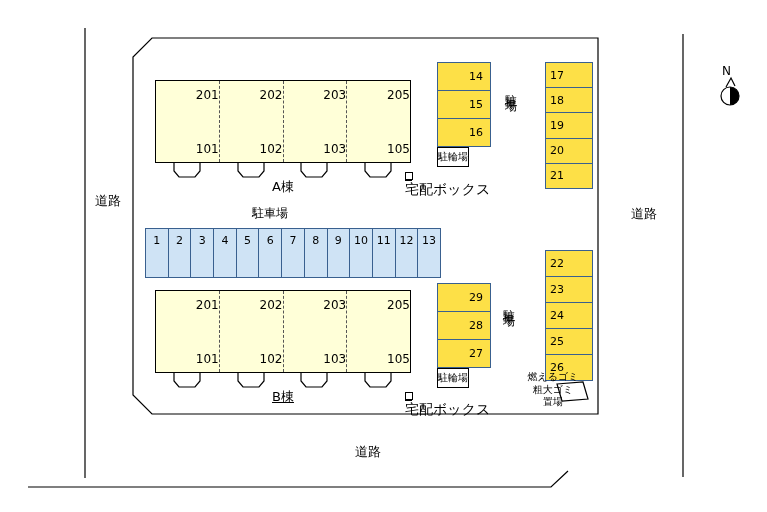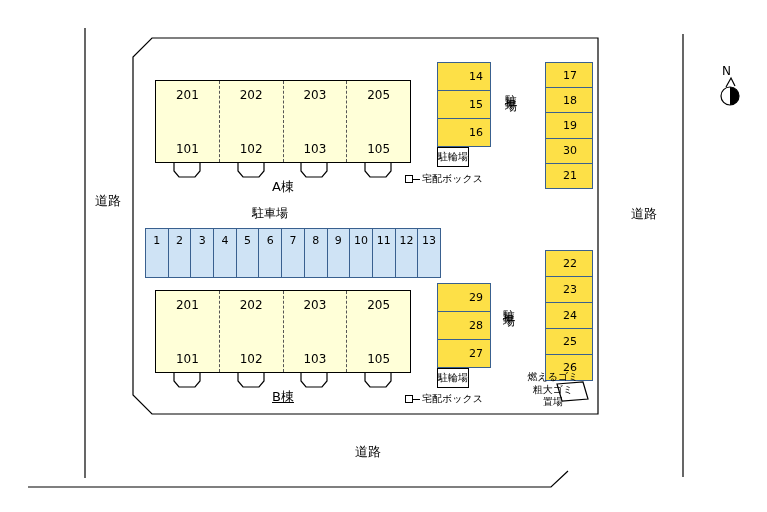--- a/index.html
+++ b/index.html
@@ -10,43 +10,43 @@
   svg.layer line, svg.layer polyline, svg.layer polygon, svg.layer path, svg.layer circle {
     stroke:#000; stroke-width:1.2; fill:none;
   }
   svg.layer .fillblack { fill:#000; stroke:none; }
   svg.layer .fillwhite { fill:#fff; }
 
   .label { position:absolute; font-size:13px; white-space:nowrap; }
   .center { text-align:center; }
 
   .building { position:absolute; display:flex; background:#ffffd8; border:1px solid #000; }
-  .unit { flex:1; display:flex; flex-direction:column; justify-content:center; align-items:center;gap:40px; }
+  .unit { flex:1; display:flex; flex-direction:column; justify-content:center; align-items:flex-end;gap:40px; }
   .unit + .unit { border-left:1px dashed #555; }
   .unit-num { font-size:12px; line-height:14px; }
 
   .stall-row { position:absolute; display:flex; }
   .stall-row .stall { flex:1; margin-left:-1px; border:1px solid #39608f; background:#cfe3f5;
     font-size:11px; text-align:center; padding-top:5px; }
   .stall-row .stall:first-child { margin-left:0; }
 
   .stall-col { position:absolute; display:flex; flex-direction:column; }
   .stall-col .stall { flex:1; margin-top:-1px; border:1px solid #39608f; background:#fde047;
     font-size:11px; display:flex; align-items:center; }
   .stall-col .stall:first-child { margin-top:0; }
   .num-right .stall { justify-content:flex-end; padding-right:7px; }
-  .num-left .stall { justify-content:flex-start; padding-left:17px; }
+  .num-left .stall { justify-content:flex-start; padding-left:4px; }
 
   .bike { position:absolute; width:32px; height:20px; border:1px solid #000; background:#fff;
     font-size:10px; display:flex; align-items:center; justify-content:center; }
 
   .vlabel { position:absolute; writing-mode:vertical-rl; text-orientation:upright;
     font-size:12px; letter-spacing:3px; }
 
-  .delivery { position:absolute; display:flex; align-items:center; font-size:10px; }
+  .delivery { position:absolute; display:flex; align-items:flex-start; font-size:14px;flex-direction:column; }
   .box-icon { width:8px; height:8px; border:1px solid #000; background:#fff; display:inline-block; }
   .tick { width:7px; border-top:1px solid #000; display:inline-block; margin:0 2px 0 0; }
 
   .garbage { position:absolute; width:58px; text-align:center; font-size:10px; line-height:12.5px; z-index:3; }
 </style>
 </head>
 <body>
 
 <div class="plan">
 
@@ -141,21 +141,21 @@
     <div class="stall">15</div>
     <div class="stall">16</div>
   </div>
   <div class="bike" style="left:437px;top:147px;">駐輪場</div>
   <div class="vlabel" style="left:502px;top:84px;">駐車場</div>
 
   <div class="stall-col num-left" style="left:545px;top:62px;width:48px;height:127px;">
     <div class="stall">17</div>
     <div class="stall">18</div>
     <div class="stall">19</div>
-    <div class="stall">30</div>
+    <div class="stall">20</div>
     <div class="stall">21</div>
   </div>
 
   <div class="stall-col num-left" style="left:545px;top:250px;width:48px;height:131px;">
     <div class="stall">22</div>
     <div class="stall">23</div>
     <div class="stall">24</div>
     <div class="stall">25</div>
     <div class="stall">26</div>
   </div>

